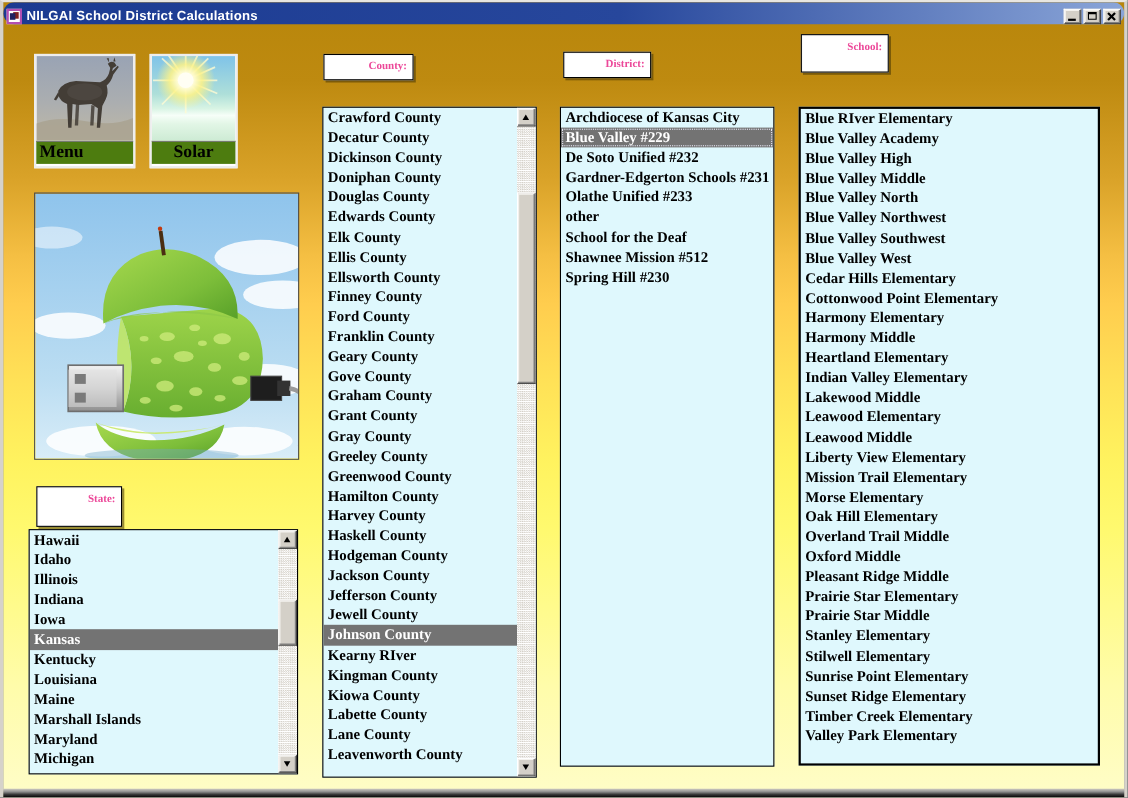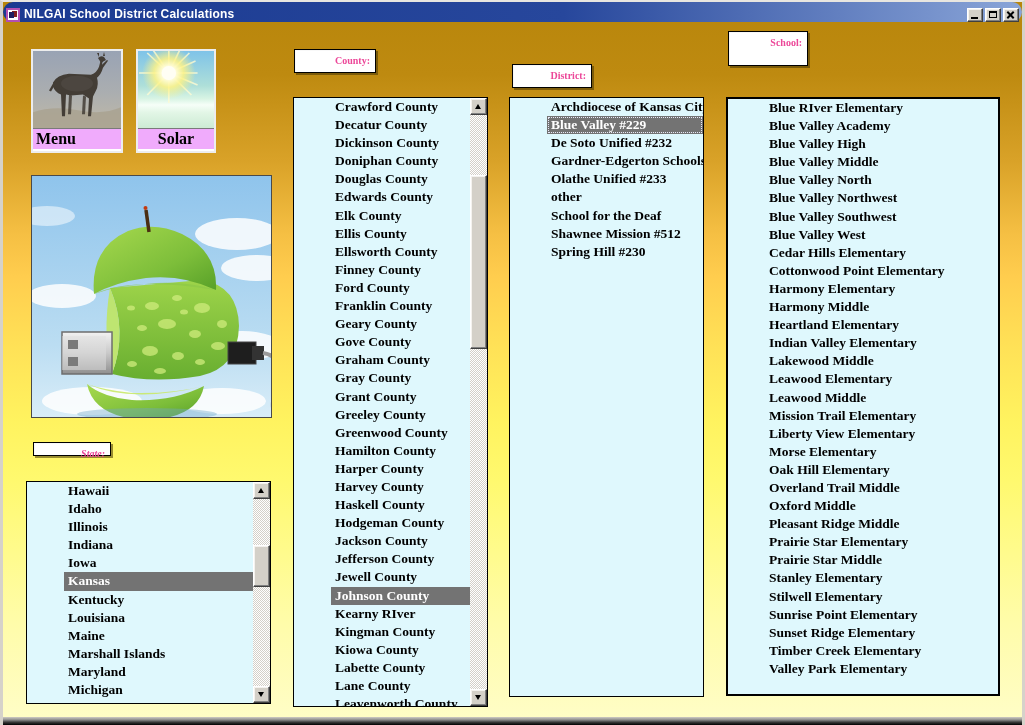--- a/index.html
+++ b/index.html
@@ -37,42 +37,42 @@
   .glyph-x::after{transform:rotate(-45deg);}
   
   .bottom-edge{position:absolute;left:-3px;right:-3px;bottom:0;height:8px;
     background:linear-gradient(180deg,#CFCBC3 0%,#8E8E8E 35%,#3A3A3A 65%,#000 100%);}
   
   .img-button{position:absolute;border:2px solid #EDEDED;background:#fff;}
   #menu-button{left:28px;top:47px;width:92px;height:104px;}
   #solar-button{left:133px;top:47px;width:80px;height:104px;}
   .img-area{width:100%;height:77px;overflow:hidden;}
   .img-area svg{display:block;width:100%;height:100%;}
-  .img-label{height:21px;background:#f0abfc;border-top:1px solid #7A7A7A;
+  .img-label{height:21px;background:#4d7c0f;border-top:1px solid #7A7A7A;
     font-size:16px;font-weight:bold;color:#000;line-height:20px;}
   #menu-button .img-label{text-align:left;padding-left:3px;}
   #solar-button .img-label{text-align:center;}
   
   .apple-pic{position:absolute;left:28px;top:173px;width:241px;height:243px;border:1px solid #4A4A4A;overflow:hidden;}
   .apple-pic svg{display:block;width:100%;height:100%;}
   
   .field-label{position:absolute;background:#FFFFFF;border:1px solid #000;
     box-shadow:2px 2px 0 rgba(70,52,4,0.55), inset 1px 1px 0 #F8F8F8;
     font-size:10px;font-weight:bold;color:#ec4899;text-align:right;padding-right:5px;}
-  #state-label{left:30px;top:440px;width:78px;height:14px;line-height:21px;font-style:italic;}
+  #state-label{left:30px;top:440px;width:78px;height:37px;line-height:21px;}
   #county-label{left:291px;top:47px;width:82px;height:24px;line-height:22px;}
-  #district-label{left:509px;top:62px;width:80px;height:24px;line-height:22px;}
+  #district-label{left:509px;top:45px;width:80px;height:24px;line-height:22px;}
   #school-label{left:725px;top:29px;width:80px;height:35px;line-height:22px;}
   
   .listbox{position:absolute;background:#DFF8FD;border:1px solid #000;overflow:hidden;}
   #state-list{left:23px;top:479px;width:245px;height:223px;}
   #county-list{left:290px;top:95px;width:195px;height:610px;}
   #district-list{left:506px;top:95px;width:195px;height:600px;}
   #school-list{left:723px;top:95px;width:274px;height:599px;border-width:2px;}
-  .rows{position:absolute;inset:0;overflow:hidden;padding-left:37px;}
+  .rows{position:absolute;inset:0;overflow:hidden;}
   .has-scroll .rows{right:17px;}
   .row{height:18.1px;line-height:18.1px;font-size:13.5px;font-weight:bold;color:#000;
     padding-left:4px;white-space:nowrap;overflow:hidden;}
   .row.selected{background:#737373;color:#FFFFFF;}
   .focused .row.selected{outline:1px dotted #E9E9F8;outline-offset:-2px;}
   
   .vscroll{position:absolute;top:0;bottom:0;right:0;width:17px;
     background-color:#fff;
     background-image:conic-gradient(#D4D0C8 25%,#fff 0 50%,#D4D0C8 0 75%,#fff 0);
     background-size:2px 2px;}
@@ -292,26 +292,25 @@
         <div class="row">Edwards County</div>
         <div class="row">Elk County</div>
         <div class="row">Ellis County</div>
         <div class="row">Ellsworth County</div>
         <div class="row">Finney County</div>
         <div class="row">Ford County</div>
         <div class="row">Franklin County</div>
         <div class="row">Geary County</div>
         <div class="row">Gove County</div>
         <div class="row">Graham County</div>
+        <div class="row">Grant County</div>
         <div class="row">Gray County</div>
-        <div class="row">Grant County</div>
         <div class="row">Greeley County</div>
         <div class="row">Greenwood County</div>
         <div class="row">Hamilton County</div>
-        <div class="row">Harper County</div>
         <div class="row">Harvey County</div>
         <div class="row">Haskell County</div>
         <div class="row">Hodgeman County</div>
         <div class="row">Jackson County</div>
         <div class="row">Jefferson County</div>
         <div class="row">Jewell County</div>
         <div class="row selected">Johnson County</div>
         <div class="row">Kearny RIver</div>
         <div class="row">Kingman County</div>
         <div class="row">Kiowa County</div>
@@ -356,22 +355,22 @@
         <div class="row">Blue Valley West</div>
         <div class="row">Cedar Hills Elementary</div>
         <div class="row">Cottonwood Point Elementary</div>
         <div class="row">Harmony Elementary</div>
         <div class="row">Harmony Middle</div>
         <div class="row">Heartland Elementary</div>
         <div class="row">Indian Valley Elementary</div>
         <div class="row">Lakewood Middle</div>
         <div class="row">Leawood Elementary</div>
         <div class="row">Leawood Middle</div>
+        <div class="row">Liberty View Elementary</div>
         <div class="row">Mission Trail Elementary</div>
-        <div class="row">Liberty View Elementary</div>
         <div class="row">Morse Elementary</div>
         <div class="row">Oak Hill Elementary</div>
         <div class="row">Overland Trail Middle</div>
         <div class="row">Oxford Middle</div>
         <div class="row">Pleasant Ridge Middle</div>
         <div class="row">Prairie Star Elementary</div>
         <div class="row">Prairie Star Middle</div>
         <div class="row">Stanley Elementary</div>
         <div class="row">Stilwell Elementary</div>
         <div class="row">Sunrise Point Elementary</div>

